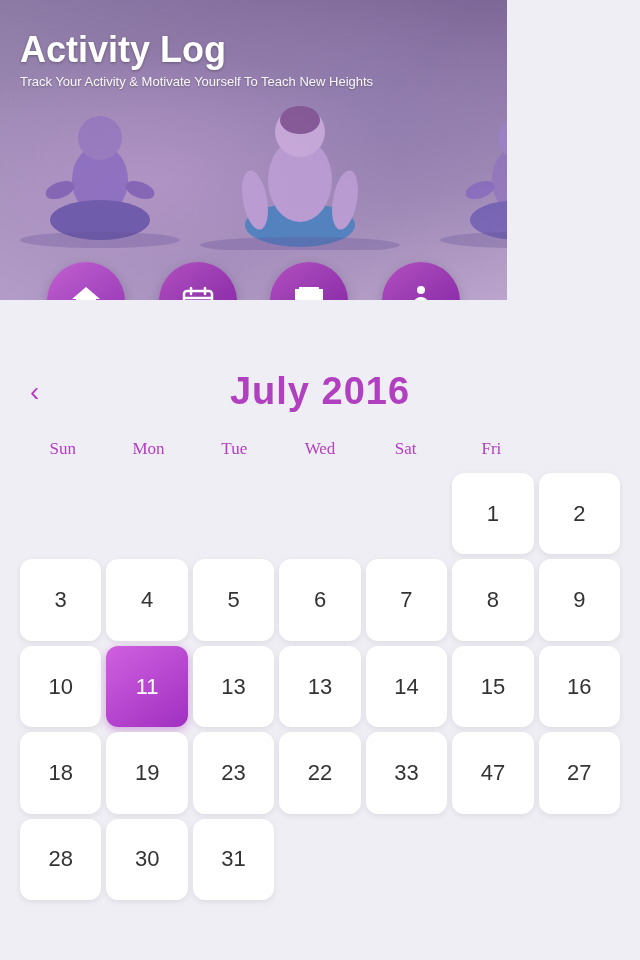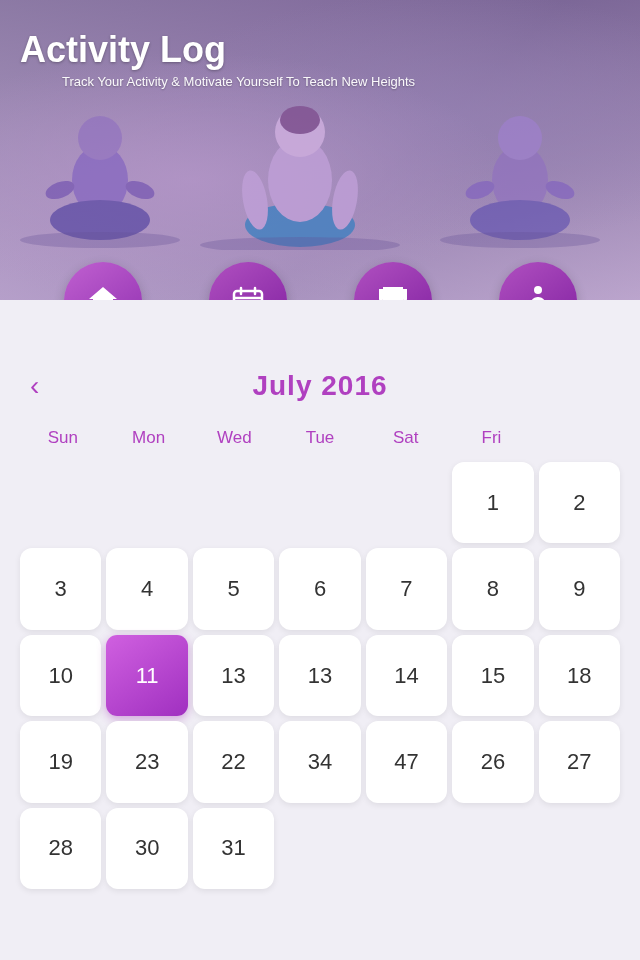--- a/index.html
+++ b/index.html
@@ -8,21 +8,21 @@
       width: 640px;
       height: 960px;
       overflow: hidden;
       font-family: -apple-system, 'Helvetica Neue', Arial, sans-serif;
       background: #f0eef5;
     }
 
     
     .header {
       position: relative;
-      width: 640px;
+      width: 507px;
       height: 300px;
       background: linear-gradient(135deg, #c8b8d8 0%, #b8a0cc 30%, #a08ab8 60%, #c0a8d0 100%);
       overflow: hidden;
       padding-left: 18px;
     }
 
     .header-bg {
       position: absolute;
       top: 0; left: 0; right: 0; bottom: 0;
       background: 
@@ -45,21 +45,20 @@
       text-shadow: 0 1px 3px rgba(0,0,0,0.3);
       line-height: 1.1;
     }
 
     .header-subtitle {
       font-size: 13px;
       font-weight: 400;
       margin-top: 4px;
       text-shadow: 0 1px 2px rgba(0,0,0,0.3);
       opacity: 0.95;
-      margin-left: 42px;
     }
 
     
     .nav-bar {
       position: absolute;
       bottom: -40px;
       left: 0; right: 0;
       display: flex;
       justify-content: space-around;
       align-items: center;
@@ -109,30 +108,31 @@
     .cal-prev {
       position: absolute;
       left: 10px;
       font-size: 28px;
       color: #b040c0;
       cursor: pointer;
       font-weight: 300;
     }
 
     .cal-title {
-      font-size: 28px;
+      font-size: 38px;
       font-weight: 600;
       color: #b040c0;
       letter-spacing: 1px;
     }
 
     .day-headers {
       display: grid;
       grid-template-columns: repeat(7, 1fr);
       margin-bottom: 8px;
+      font-family: Liberation Serif, serif;
     }
 
     .day-header {
       text-align: center;
       font-size: 17px;
       font-weight: 400;
       color: #b040c0;
       padding: 6px 0;
     }
 
@@ -156,21 +156,20 @@
 
     .cal-cell.has-date {
       background: white;
       box-shadow: 0 2px 6px rgba(0,0,0,0.08);
     }
 
     .cal-cell.selected {
       background: linear-gradient(145deg, #d060e0, #a030c0);
       color: white;
       box-shadow: 0 3px 10px rgba(160,50,180,0.4);
-      border-radius: 11px;
     }
 
     .cal-cell.empty {
       background: transparent;
     }
 
     
     .yoga-figures {
       position: absolute;
       bottom: 50px;
@@ -274,22 +273,22 @@
 <div class="calendar-section">
 
   <div class="calendar-nav">
     <span class="cal-prev">‹</span>
     <span class="cal-title">July  2016</span>
   </div>
 
   <div class="day-headers">
     <div class="day-header">Sun</div>
     <div class="day-header">Mon</div>
+    <div class="day-header">Tue</div>
     <div class="day-header">Wed</div>
-    <div class="day-header">Tue</div>
     <div class="day-header">Sat</div>
     <div class="day-header">Fri</div>
   </div>
 
   <div class="calendar-grid" id="calendar-grid">
   <div class="cal-cell empty"></div>
       <div class="cal-cell empty"></div>
       <div class="cal-cell empty"></div>
       <div class="cal-cell empty"></div>
       <div class="cal-cell empty"></div>
@@ -301,27 +300,27 @@
       <div class="cal-cell has-date">6</div>
       <div class="cal-cell has-date">7</div>
       <div class="cal-cell has-date">8</div>
       <div class="cal-cell has-date">9</div>
       <div class="cal-cell has-date">10</div>
       <div class="cal-cell has-date selected">11</div>
       <div class="cal-cell has-date">13</div>
       <div class="cal-cell has-date">13</div>
       <div class="cal-cell has-date">14</div>
       <div class="cal-cell has-date">15</div>
+      <div class="cal-cell has-date">16</div>
       <div class="cal-cell has-date">18</div>
       <div class="cal-cell has-date">19</div>
       <div class="cal-cell has-date">23</div>
       <div class="cal-cell has-date">22</div>
-      <div class="cal-cell has-date">34</div>
+      <div class="cal-cell has-date">33</div>
       <div class="cal-cell has-date">47</div>
-      <div class="cal-cell has-date">26</div>
       <div class="cal-cell has-date">27</div>
       <div class="cal-cell has-date">28</div>
       <div class="cal-cell has-date">30</div>
       <div class="cal-cell has-date">31</div>
       <div class="cal-cell empty"></div>
       <div class="cal-cell empty"></div>
       <div class="cal-cell empty"></div>
       <div class="cal-cell empty"></div>
       <div class="cal-cell empty"></div>
       <div class="cal-cell empty"></div>

